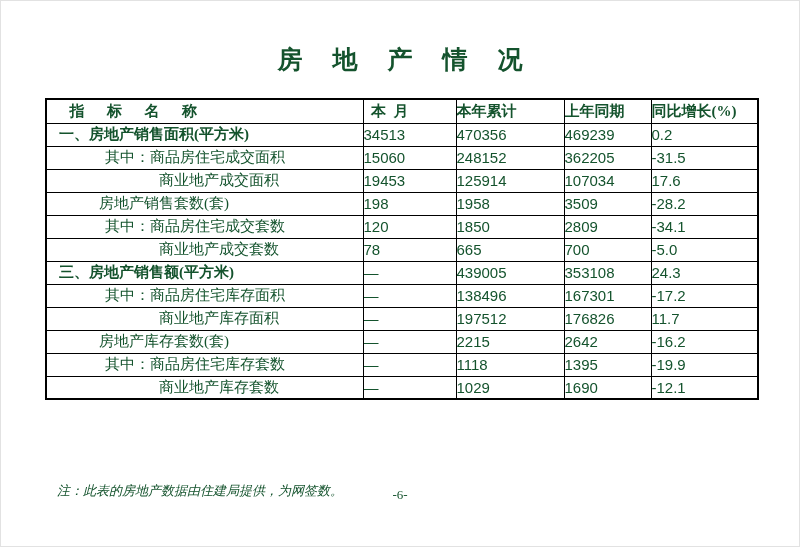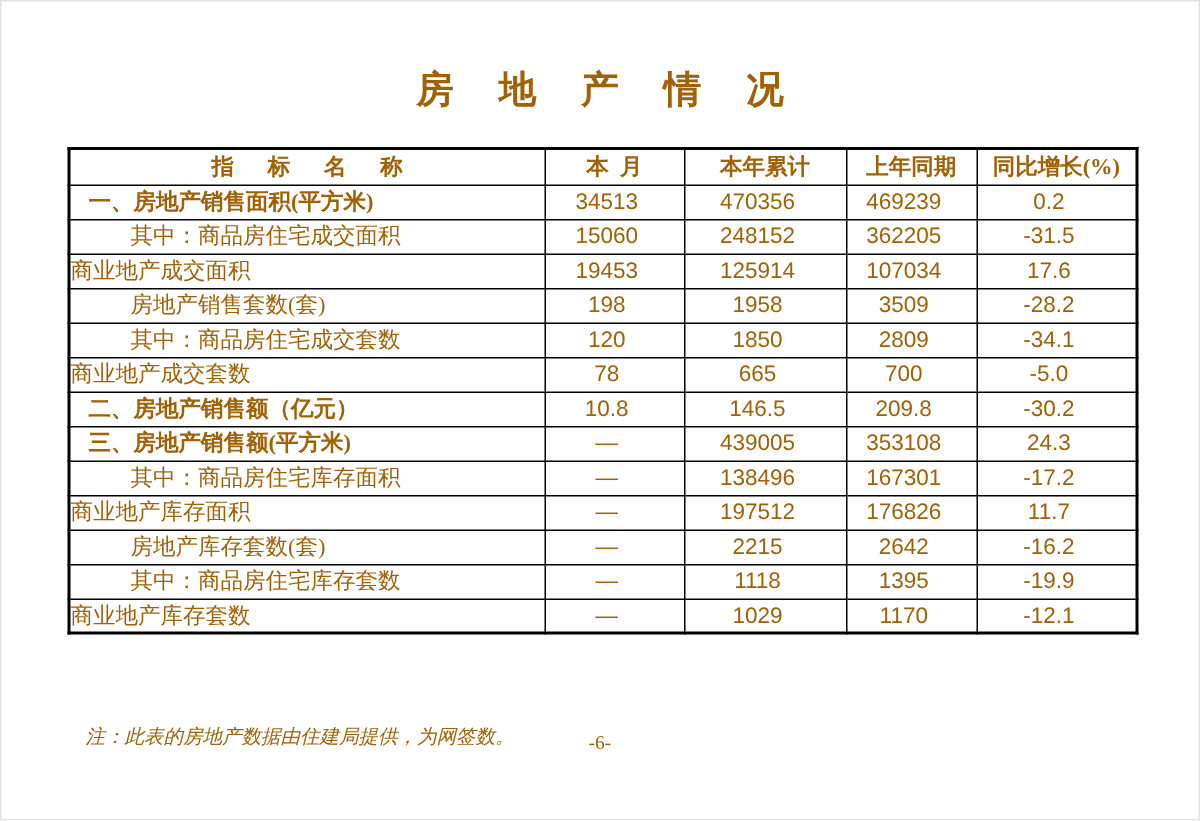--- a/index.html
+++ b/index.html
@@ -1,19 +1,19 @@
 <!DOCTYPE html>
 <html lang="zh"><head>
 <meta charset="utf-8">
 <style>
   html,body { margin:0; padding:0; background:#fff; }
   .page {
     position:relative;
     width:800px; height:547px;
-    background:#fff; color:#a16207;
+    background:#fff; color:#14532d;
     font-family:"Liberation Serif","DejaVu Serif",serif;
     box-sizing:border-box;
     border:1px solid #e2e2e2;
     overflow:hidden;
   }
   .title {
     position:absolute; top:42px; left:0; width:100%;
     text-align:center;
     font-size:25px; font-weight:bold;
     letter-spacing:30px; text-indent:30px;
@@ -30,31 +30,31 @@
   .data-table th, .data-table td {
     border:1px solid #000;
     padding:0;
     overflow:hidden;
     white-space:nowrap;
     vertical-align:middle;
   }
   .data-table thead tr { height:24px; }
   .data-table tbody tr { height:23px;margin-left:20px; }
   .data-table th {
-    font-size:15px; font-weight:bold; text-align:center;
+    font-size:15px; font-weight:bold; text-align:left;
   }
   .th-indicator { letter-spacing:1.5em; text-indent:1.5em; }
   .th-month     { letter-spacing:0.5em; text-indent:0.5em; }
   td.label { font-size:15px; text-align:left; }
   td.label.lv-section { font-weight:bold; padding-left:12px; }
-  td.label.lv-sub1 { padding-left:40px; }
-  td.label.lv-sub2 { padding-left:40px; }
-  td.label.lv-sub3 { }
+  td.label.lv-sub1 { padding-left:52px; }
+  td.label.lv-sub2 { padding-left:58px; }
+  td.label.lv-sub3 { padding-left:112px; }
   td.num {
-    text-align:center; padding-right:10px;
+    text-align:left; padding-right:10px;
     font-family:"Liberation Sans","DejaVu Sans",sans-serif;
     font-size:15px;
   }
   .note {
     position:absolute; left:56px; top:481px;
     font-size:13px; font-style:italic;
     white-space:nowrap;
   }
   .page-number {
     position:absolute; top:486px; left:0; width:100%;
@@ -122,27 +122,20 @@
         <td class="num">-34.1</td>
       </tr>
       <tr>
         <td class="label lv-sub3">商业地产成交套数</td>
         <td class="num">78</td>
         <td class="num">665</td>
         <td class="num">700</td>
         <td class="num">-5.0</td>
       </tr>
       <tr>
-        <td class="label lv-section">二、房地产销售额（亿元）</td>
-        <td class="num">10.8</td>
-        <td class="num">146.5</td>
-        <td class="num">209.8</td>
-        <td class="num">-30.2</td>
-      </tr>
-      <tr>
         <td class="label lv-section">三、房地产销售额(平方米)</td>
         <td class="num">—</td>
         <td class="num">439005</td>
         <td class="num">353108</td>
         <td class="num">24.3</td>
       </tr>
       <tr>
         <td class="label lv-sub2">其中：商品房住宅库存面积</td>
         <td class="num">—</td>
         <td class="num">138496</td>
@@ -167,21 +160,21 @@
         <td class="label lv-sub2">其中：商品房住宅库存套数</td>
         <td class="num">—</td>
         <td class="num">1118</td>
         <td class="num">1395</td>
         <td class="num">-19.9</td>
       </tr>
       <tr>
         <td class="label lv-sub3">商业地产库存套数</td>
         <td class="num">—</td>
         <td class="num">1029</td>
-        <td class="num">1170</td>
+        <td class="num">1690</td>
         <td class="num">-12.1</td>
       </tr>
     </tbody>
   </table>
 
   <div class="note">注：此表的房地产数据由住建局提供，为网签数。</div>
   <div class="page-number">-6-</div>
 
 </div>
 

